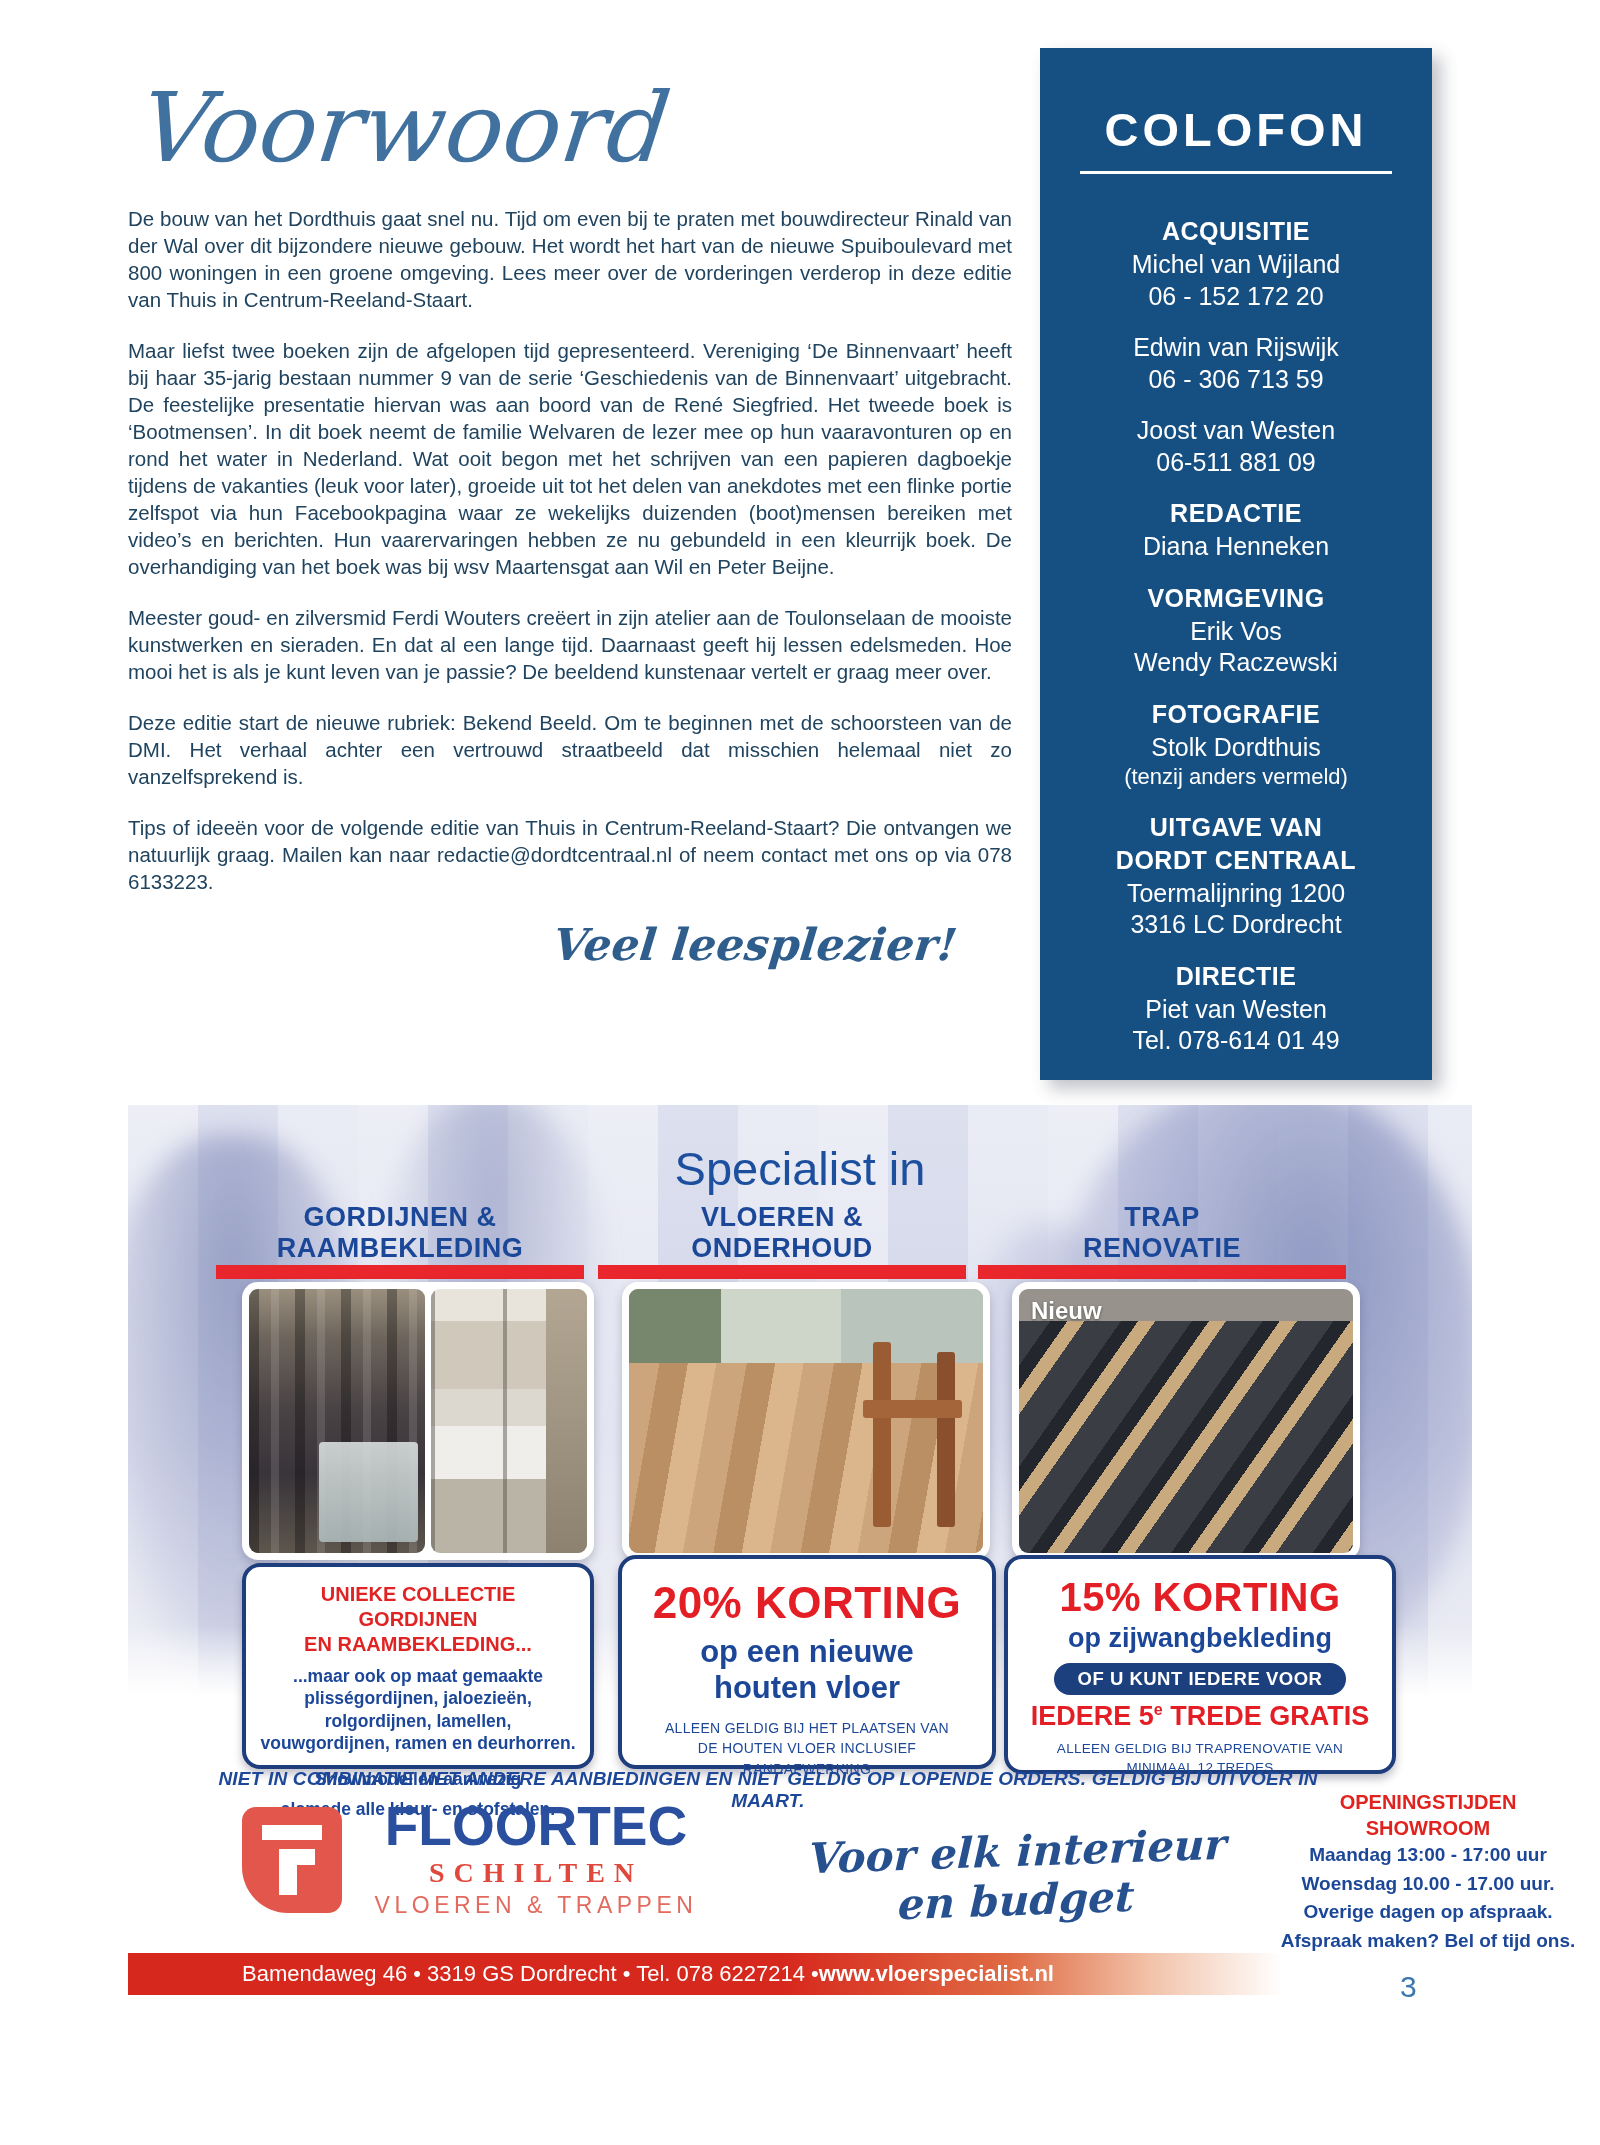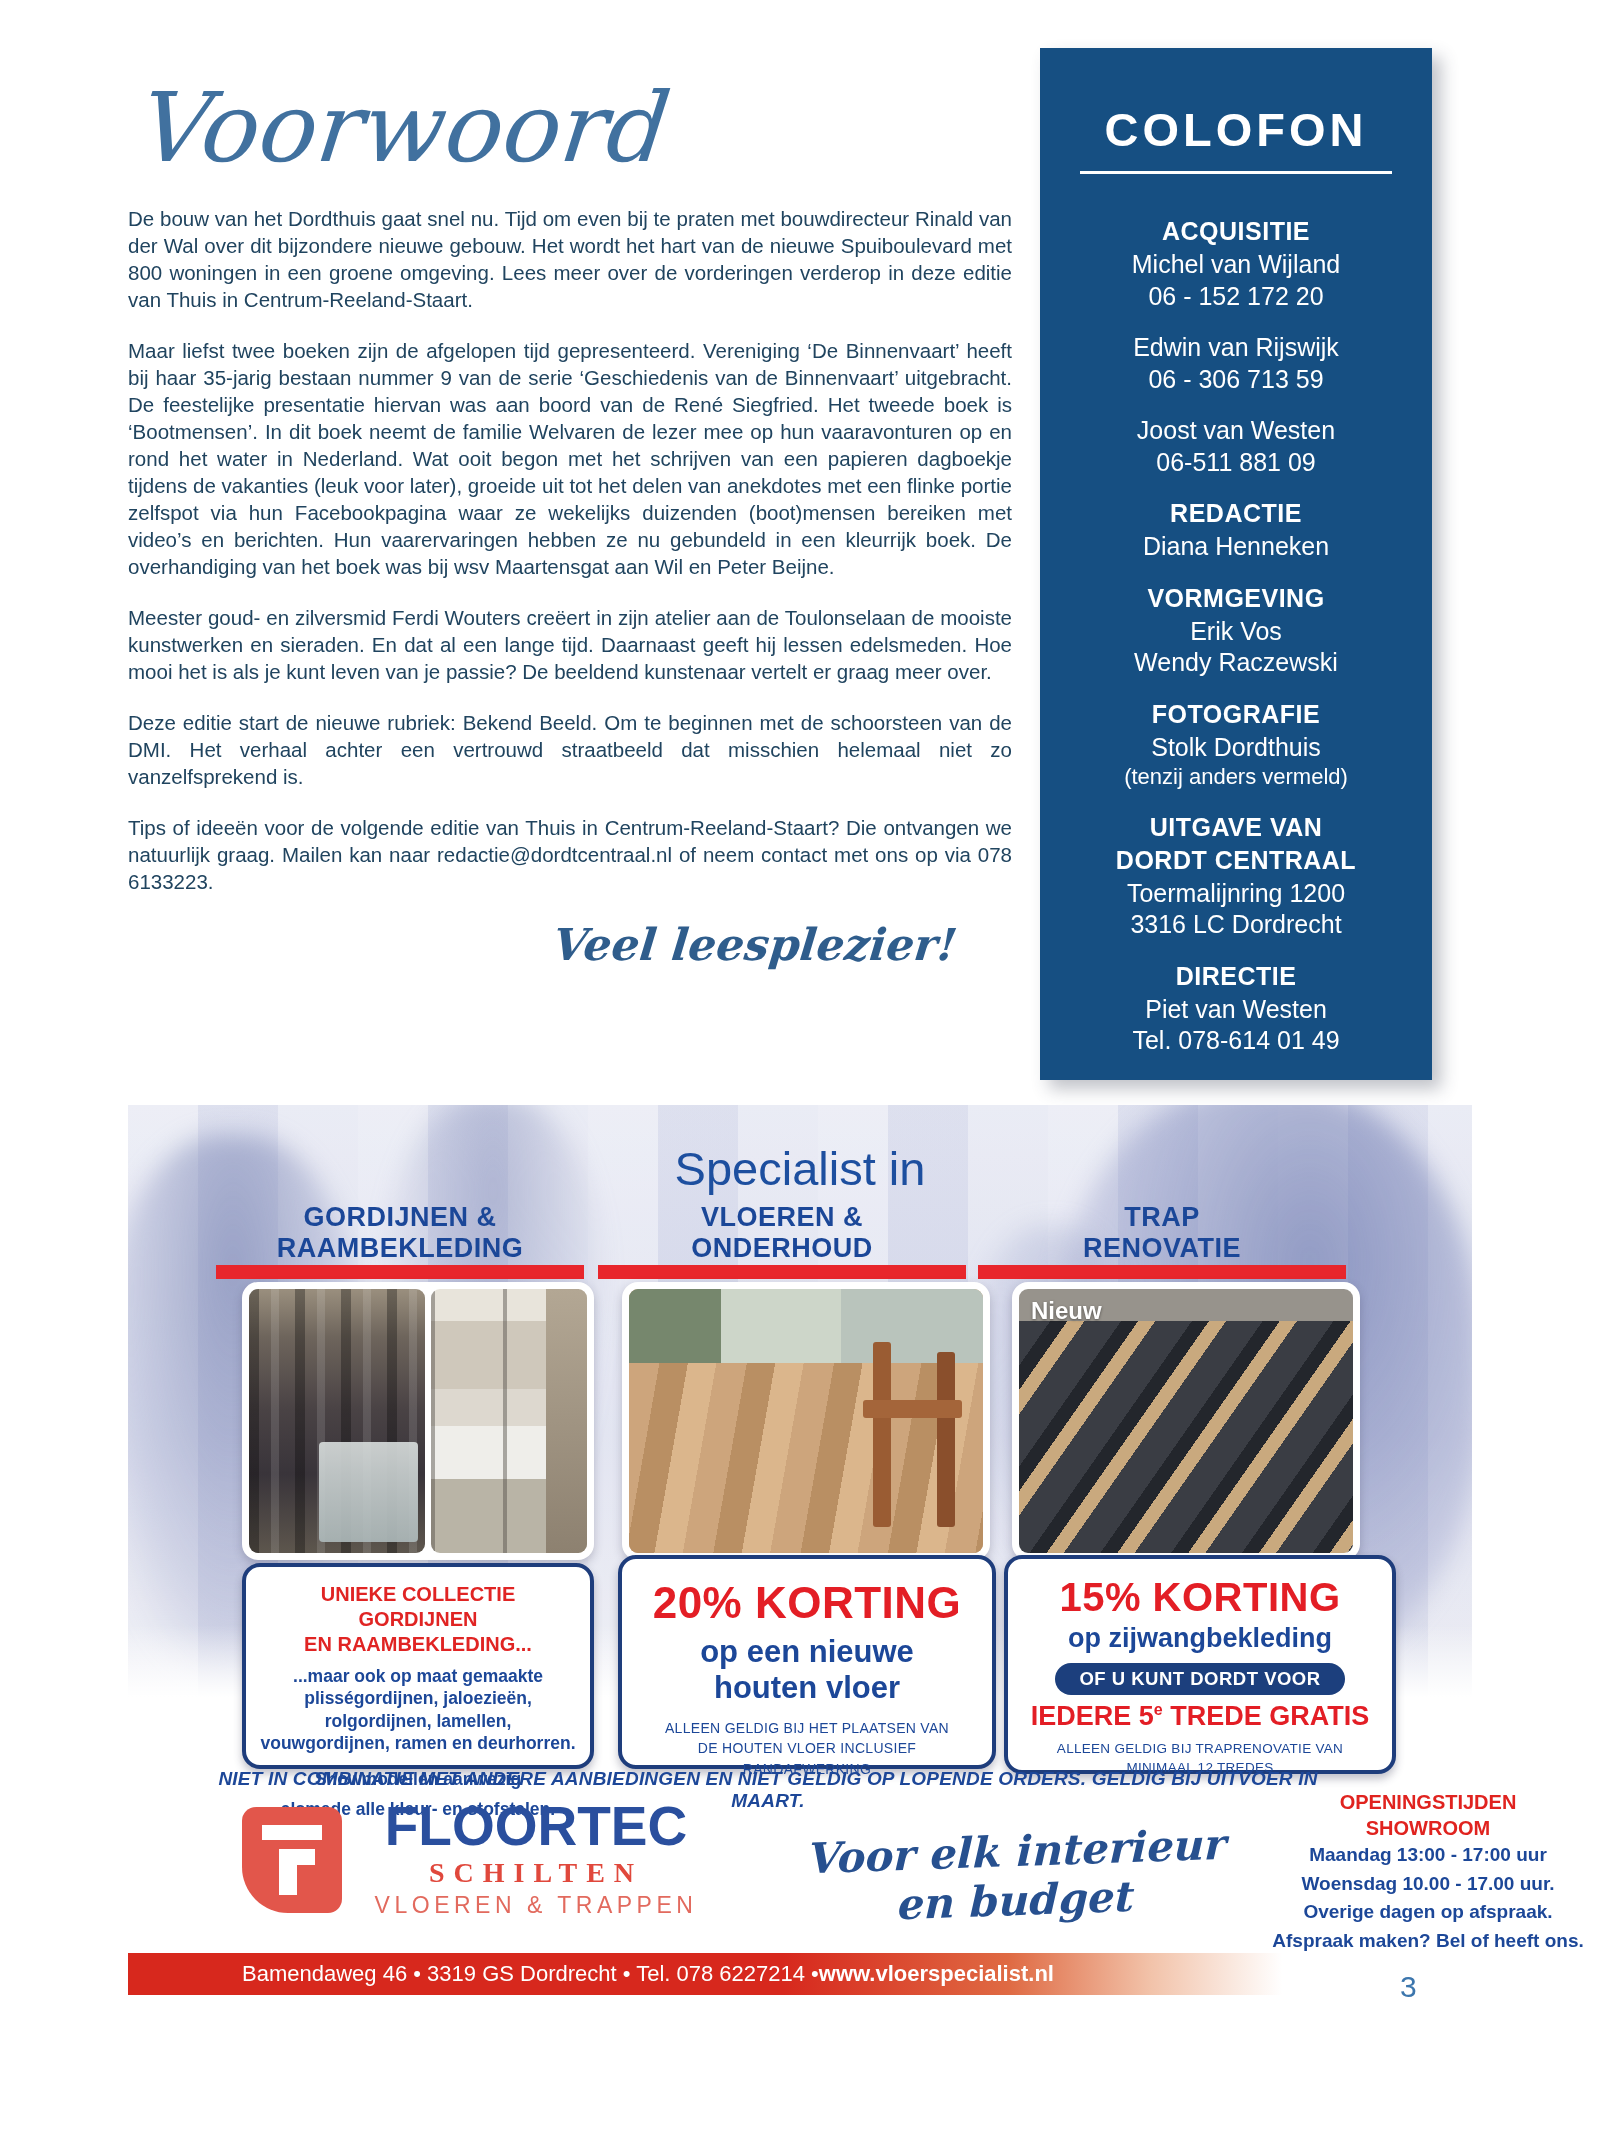--- a/index.html
+++ b/index.html
@@ -280,21 +280,21 @@
       <div class="terms">
         <span>ALLEEN GELDIG BIJ HET PLAATSEN VAN</span><br>
         <span>DE HOUTEN VLOER INCLUSIEF RANDAFWERKING</span>
       </div>
     </div>
 
     <div class="offer o3">
       <div class="discount">15% KORTING</div>
       <div class="o3-sub">op zijwangbekleding</div>
       <div>
-        <span class="pill">OF U KUNT DORDT VOOR</span>
+        <span class="pill">OF U KUNT IEDERE VOOR</span>
       </div>
       <div class="alt-offer">
         <span>IEDERE 5</span><sup>e</sup><span> TREDE GRATIS</span>
       </div>
       <div class="terms">ALLEEN GELDIG BIJ TRAPRENOVATIE VAN MINIMAAL 12 TREDES</div>
     </div>
 
     <div class="disclaimer">NIET IN COMBINATIE MET ANDERE AANBIEDINGEN EN NIET GELDIG OP LOPENDE ORDERS. GELDIG BIJ UITVOER IN MAART.</div>
 
     <div class="brand-row">
@@ -308,21 +308,21 @@
         <div class="brand-sub">SCHILTEN</div>
         <div class="brand-tag">VLOEREN &amp; TRAPPEN</div>
       </div>
       <div class="slogan">Voor elk interieur en budget</div>
       <div class="hours">
         <div class="hours-title">OPENINGSTIJDEN</div>
         <div class="hours-title">SHOWROOM</div>
         <div class="hours-line">Maandag 13:00 - 17:00 uur</div>
         <div class="hours-line">Woensdag 10.00 - 17.00 uur.</div>
         <div class="hours-line">Overige dagen op afspraak.</div>
-        <div class="hours-line">Afspraak maken? Bel of heeft ons.</div>
+        <div class="hours-line">Afspraak maken? Bel of tijd ons.</div>
       </div>
     </div>
 
     <div class="address-bar">
       <span>Bamendaweg 46 • 3319 GS Dordrecht • Tel. 078 6227214 • </span>
         <b>www.vloerspecialist.nl</b>
     </div>
   </section>
 
   <div class="page-number">3</div>

